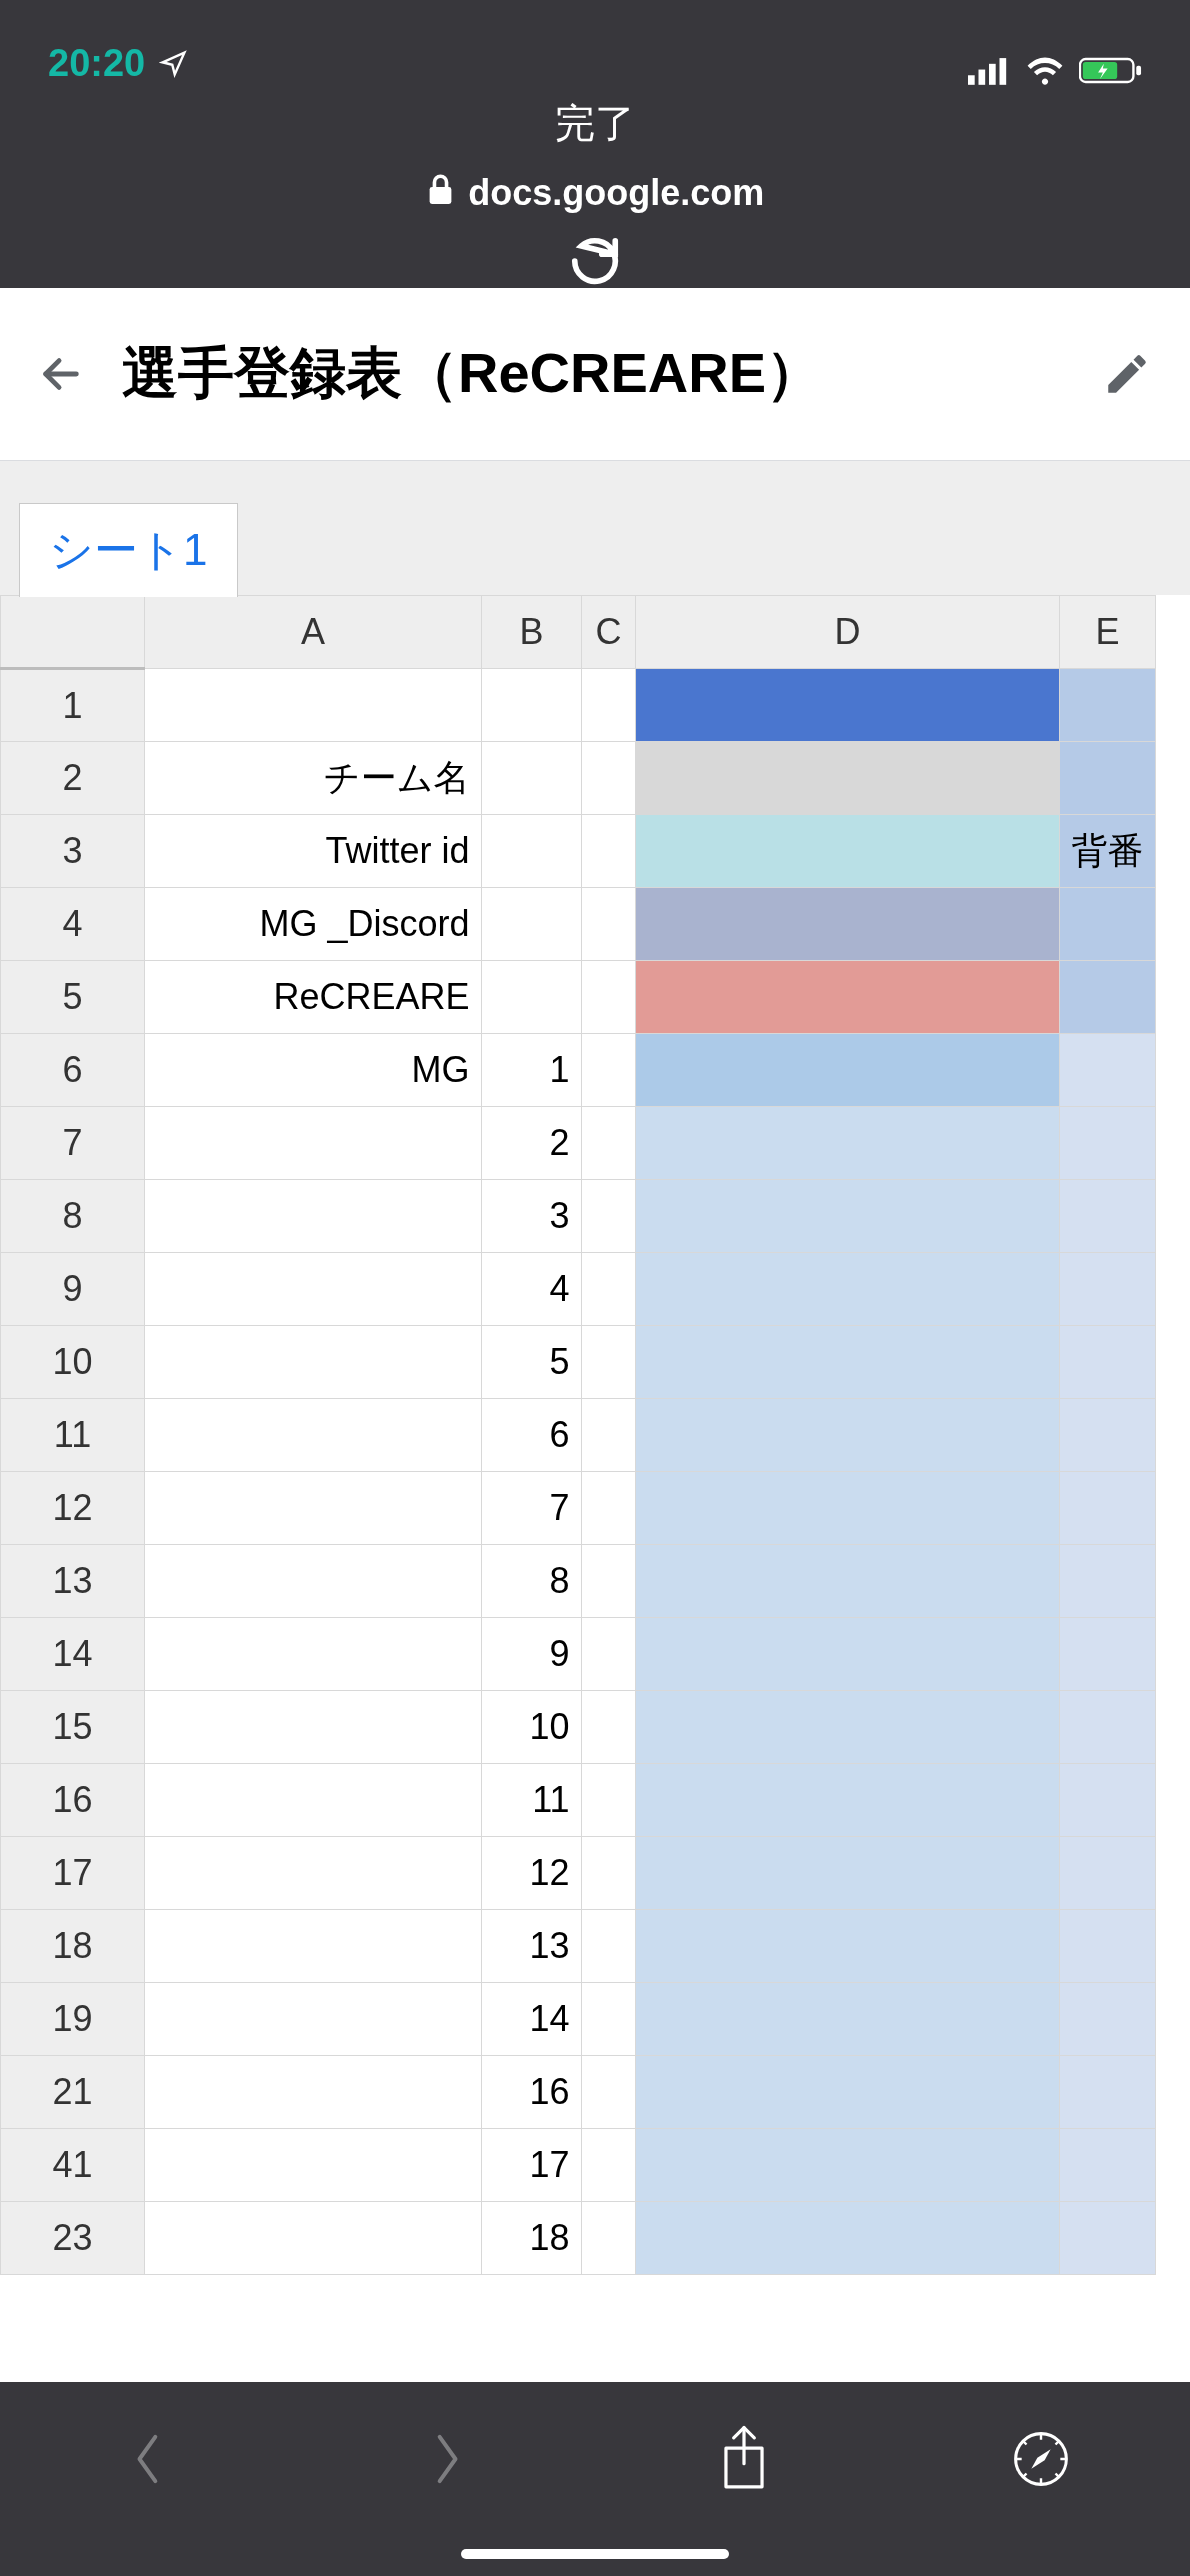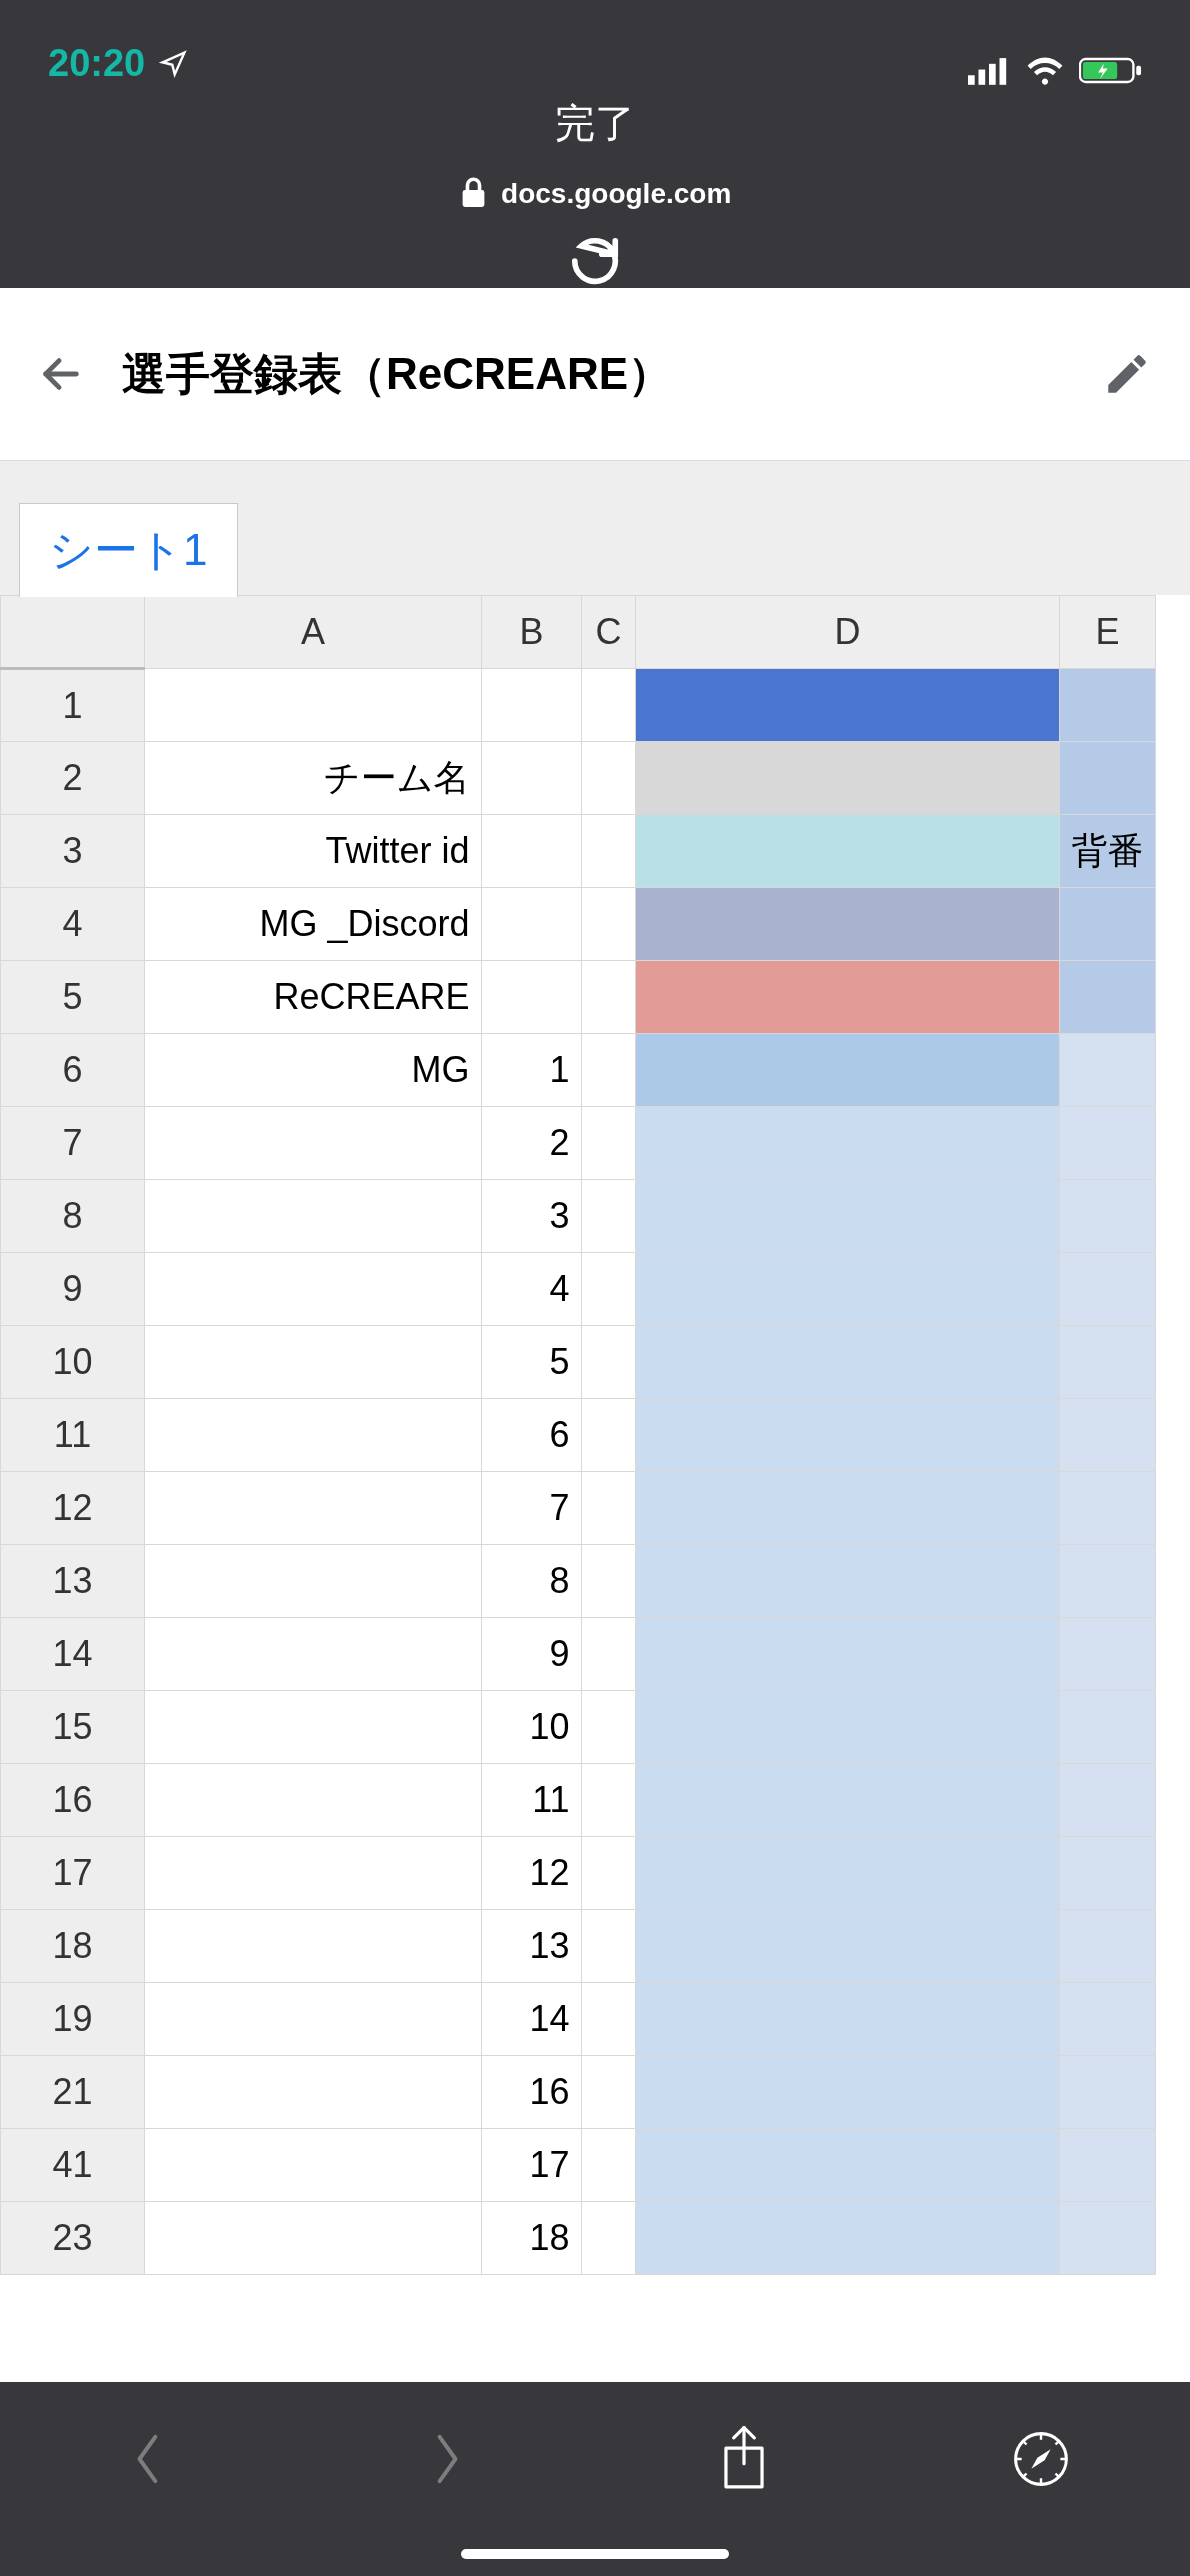--- a/index.html
+++ b/index.html
@@ -6,27 +6,27 @@
   html, body { width: 1190px; height: 2576px; font-family: -apple-system, "Helvetica Neue", Arial, sans-serif; background: #fff; overflow: hidden; }
 
   
   .status-bar { background: #38373c; color: #14b8a6; height: 96px; display: flex; align-items: flex-end; padding: 0 48px 11.5px 48px; justify-content: space-between; font-size: 38px; font-weight: 600; }
   .status-left { display: flex; align-items: center; gap: 13.4px; }
   .status-right { display: flex; align-items: center; gap: 15.3px; }
 
   
   .browser-bar { background: #38373c; color: #fff; height: 192px; display: flex; align-items: center; justify-content: space-between; padding: 0 38px; flex-direction: column; }
   .browser-bar .done { font-size: 40px; }
-  .browser-bar .url { display: flex; align-items: flex-end; gap: 13.4px; font-size: 28px; font-weight: 600; }
+  .browser-bar .url { display: flex; align-items: flex-start; gap: 13.4px; font-size: 36px; font-weight: 600; }
   .browser-bar .reload { width: 54px; height: 54px; }
 
   
   .app-header { background: #fff; height: 173px; display: flex; align-items: center; padding: 0 38px; border-bottom: 1.9px solid #dadce0; gap: 38px; }
   .app-header .back { width: 46px; height: 46px; }
-  .app-header .title { font-size: 44px; font-weight: 700; flex: 1; }
+  .app-header .title { font-size: 56px; font-weight: 700; flex: 1; }
   .app-header .edit { width: 50px; height: 50px; }
 
   
   .sheet-tab-bar { background: #eeeeee; height: 134px; display: flex; align-items: flex-end; padding: 0 19px 0 19px; }
   .sheet-tab { background: #fff; border: 1.9px solid #c9c9c9; border-bottom: none; padding: 17px 29px 17px 29px; font-size: 44px; color: #1a73e8; font-weight: 500; position: relative; top: 1.9px; }
 
   
   .grid { overflow: hidden; height: 1692px; background:#fff; }
   table { border-collapse: collapse; table-layout: fixed; }
   th, td { border: 1px solid #d8d8d8; font-size: 36px; height: 73px; padding: 0 11.5px; overflow: hidden; white-space: nowrap; }

